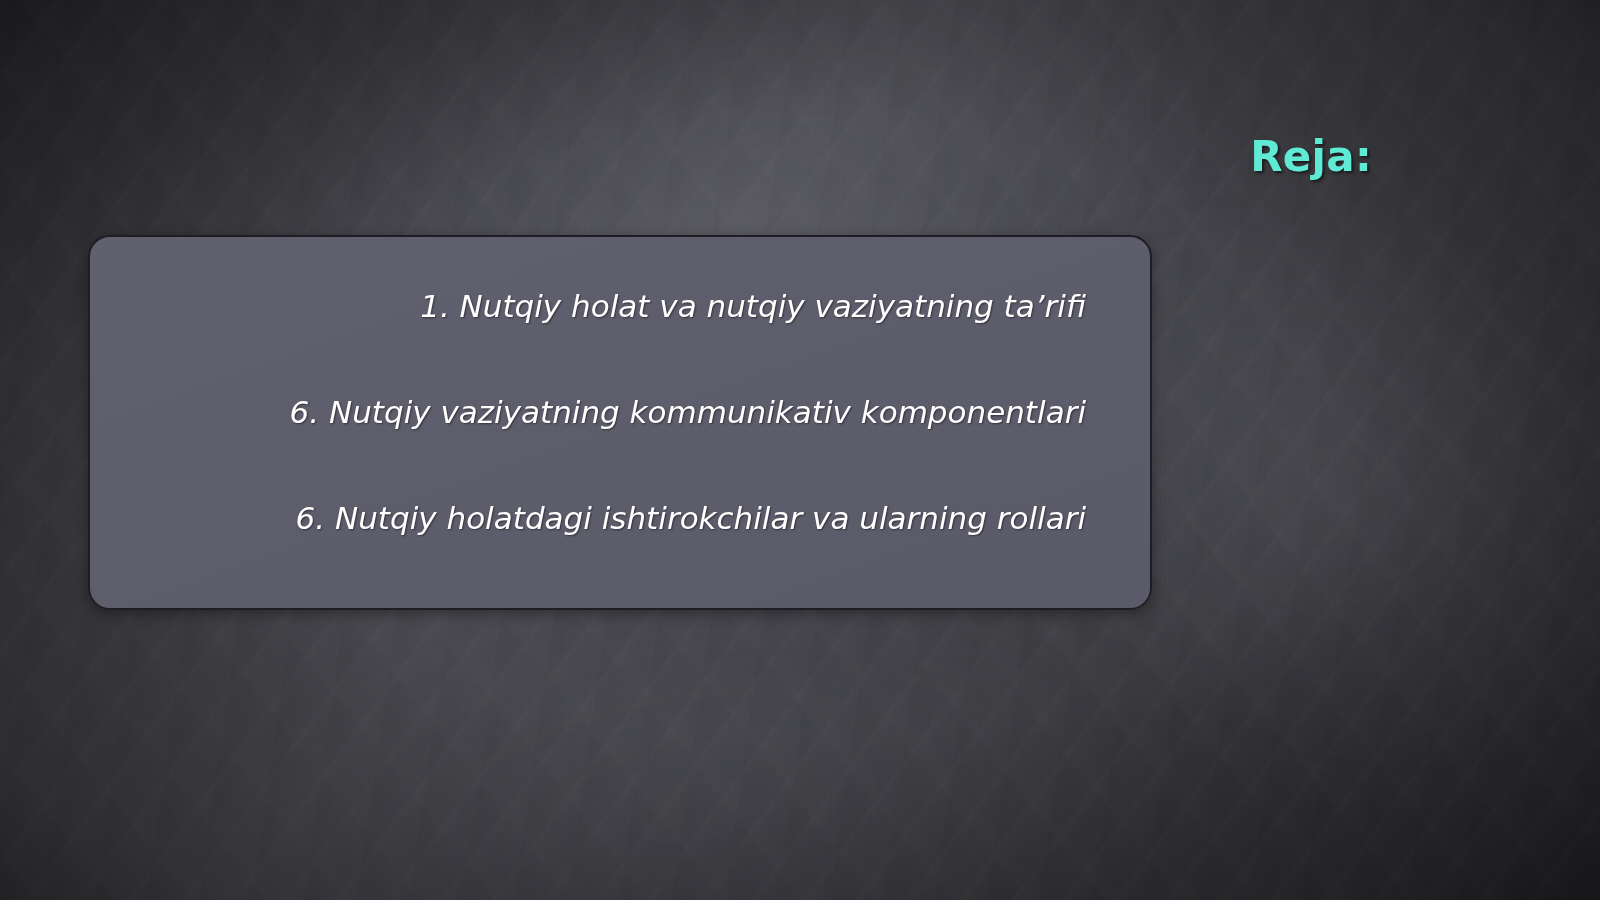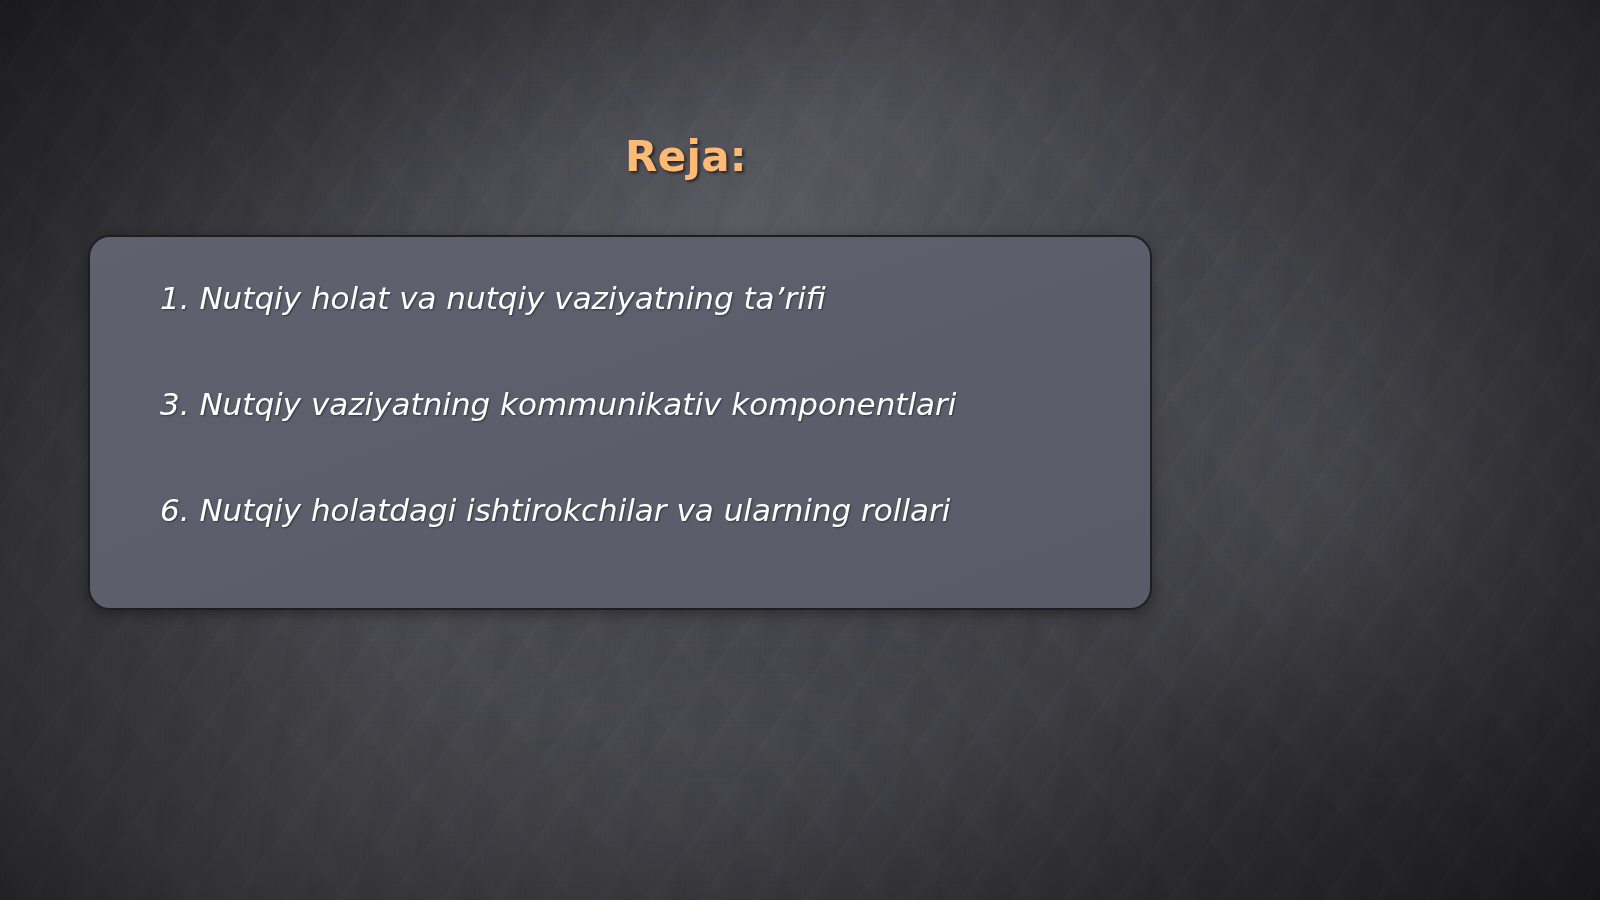--- a/index.html
+++ b/index.html
@@ -94,22 +94,22 @@
   .content {
     position: absolute;
     inset: 0;
   }
 
   .slide-title {
     position: absolute;
     left: 0;
     top: 132px;
     width: 1372px;
-    text-align: center;
-    color: #fdba74;
+    text-align: right;
+    color: #5eead4;
     font-size: 42px;
     font-weight: bold;
     letter-spacing: 0.3px;
     text-shadow: 2px 2px 3px rgba(0,0,0,0.55);
     white-space: nowrap;
   }
 
   .panel {
     position: absolute;
     left: 88px;
@@ -122,22 +122,23 @@
     background: linear-gradient(160deg, #60606f 0%, #5d5d6c 45%, #5a5a69 100%);
     box-shadow: 0 4px 14px rgba(0,0,0,0.35);
     padding: 42px 56px 42px 70px;
     display: flex;
     flex-direction: column;
     overflow: hidden;
   }
 
   .plan-list {
     list-style: none;
-    margin: 0;
+    margin: 8px;
     padding: 0;
+    text-align: right;
   }
 
   .plan-item {
     color: #ffffff;
     font-size: 31px;
     font-style: italic;
     font-weight: 400;
     line-height: 1.25;
     margin: 0 0 67px 0;
     text-shadow: 1px 1px 2px rgba(0,0,0,0.45);
@@ -158,19 +159,19 @@
   <div class="bg-grain"></div>
   <div class="bg-vignette"></div>
 
   <div class="content">
 
     <div class="slide-title">Reja:</div>
 
     <div class="panel">
       <ul class="plan-list">
         <li class="plan-item">1. Nutqiy holat va nutqiy vaziyatning ta’rifi</li>
-        <li class="plan-item">3. Nutqiy vaziyatning kommunikativ komponentlari</li>
+        <li class="plan-item">6. Nutqiy vaziyatning kommunikativ komponentlari</li>
         <li class="plan-item">6. Nutqiy holatdagi ishtirokchilar va ularning rollari</li>
       </ul>
     </div>
 
   </div>
 </div>
 
 </body></html>

